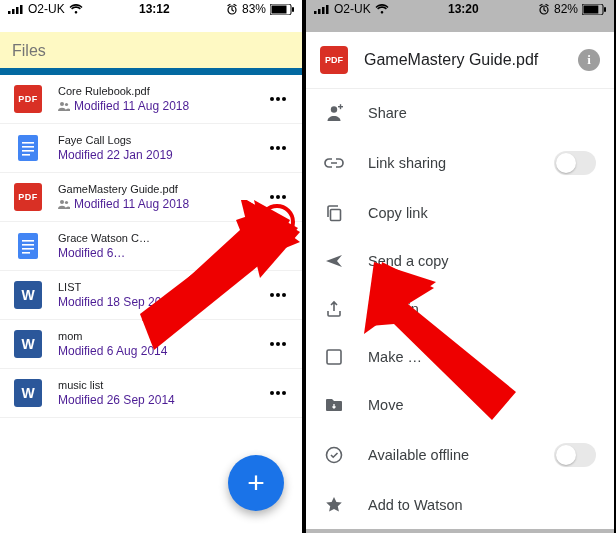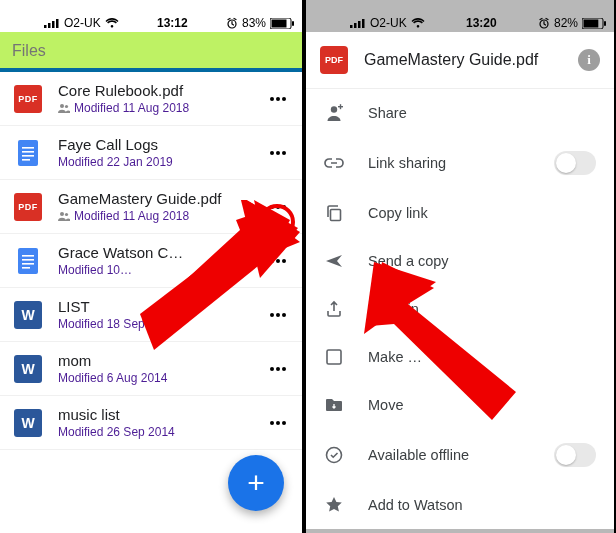--- a/index.html
+++ b/index.html
@@ -3,36 +3,36 @@
 <meta charset="utf-8">
 <style>
   * { box-sizing: border-box; margin: 0; padding: 0; font-family: -apple-system, "Helvetica Neue", Arial, sans-serif; }
   body { background:#000; width:616px; height:533px; overflow:hidden; position:relative; }
   .phones { display:flex; gap:4px; }
   .phone { background:#fff; height:533px; position:relative; overflow:hidden; }
   .phone.left { width:302px; }
   .phone.right { width:308px; }
 
   
-  .statusbar { height:22px; display:flex; align-items:flex-start; justify-content:space-between; padding:16px 8px; font-size:12px; font-weight:500;margin-left:36px; }
+  .statusbar { height:22px; display:flex; align-items:flex-end; justify-content:space-between; padding:16px 8px; font-size:12px; font-weight:500; }
   .sb-left, .sb-right { display:flex; align-items:center; gap:4px; }
   .sb-left span, .sb-right span { display:inline-flex; align-items:center; }
   .dimmed .statusbar { background:#b8b8b8; }
   .statusbar svg { display:block; }
 
   
-  .files-hdr { background:#bef264; color:#757575; font-size:16px; padding:10px 12px 8px; border-bottom:4px solid #0369a1; font-weight:500;}
+  .files-hdr { background:#fef9c3; color:#757575; font-size:16px; padding:10px 12px 8px; border-bottom:7px solid #0369a1; font-weight:500;}
   .list { display:flex; flex-direction:column; }
   .row { display:flex; align-items:center; padding:10px 10px 10px 14px; border-bottom:1px solid #f0f0f0; position:relative; }
   .row .ficon { width:28px; height:28px; flex:0 0 28px; display:flex; align-items:center; justify-content:center; margin-right:16px; border-radius:3px; }
   .ic-pdf { background:#d93025; color:#fff; font-size:9px; font-weight:700; letter-spacing:0.5px; }
   .ic-doc { background:#fff; }
   .ic-word { background:#2b579a; color:#fff; font-size:14px; font-weight:700; }
   .row .ftxt { flex:1 1 auto; min-width:0; }
-  .fname { font-size:15px; color:#202124; font-weight:500; white-space:nowrap; overflow:hidden; text-overflow:ellipsis; }
+  .fname { font-size:11px; color:#202124; font-weight:500; white-space:nowrap; overflow:hidden; text-overflow:ellipsis; }
   .fmeta { font-size:12px; color:#4c1d95; margin-top:2px; display:flex; align-items:center; gap:4px; }
   .fmeta svg { flex-shrink:0; }
   .more { width:28px; height:28px; display:flex; align-items:center; justify-content:center; color:#bdbdbd; }
   .more svg { display:block; }
 
   
   .fab { position:absolute; right:18px; bottom:22px; width:56px; height:56px; border-radius:50%; background:#1a73e8; color:#fff; display:flex; align-items:center; justify-content:center; box-shadow:0 4px 10px rgba(0,0,0,.3); font-size:30px; }
 
   
   .dimmed { background:#b8b8b8; }
@@ -168,21 +168,21 @@
               <rect width="20" height="26" rx="2" fill="#4285f4"></rect>
               <rect x="4" y="7" width="12" height="1.6" fill="#fff"></rect>
               <rect x="4" y="11" width="12" height="1.6" fill="#fff"></rect>
               <rect x="4" y="15" width="12" height="1.6" fill="#fff"></rect>
               <rect x="4" y="19" width="8" height="1.6" fill="#fff"></rect>
             </svg>
           </div>
           <div class="ftxt">
             <div class="fname">Grace Watson C…</div>
             <div class="fmeta">
-              <span>Modified 10…</span>
+              <span>Modified 6…</span>
             </div>
           </div>
           <div class="more">
             <svg width="18" height="6" viewBox="0 0 18 6">
               <circle cx="3" cy="3" r="2"></circle>
               <circle cx="9" cy="3" r="2"></circle>
               <circle cx="15" cy="3" r="2"></circle>
             </svg>
           </div>
         </div>

